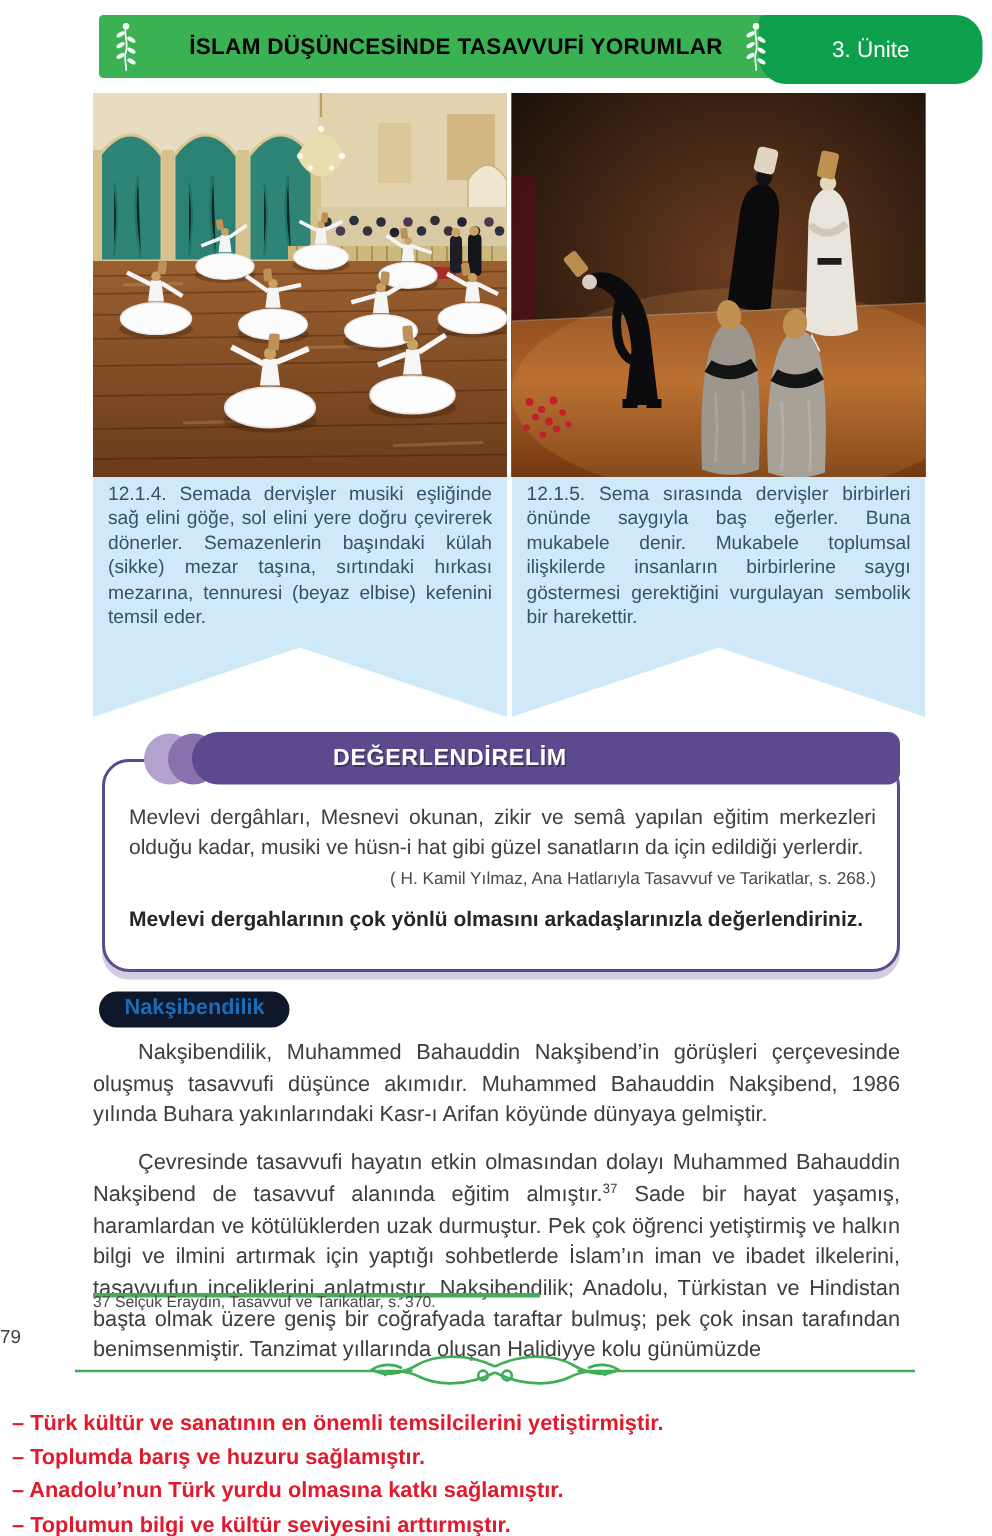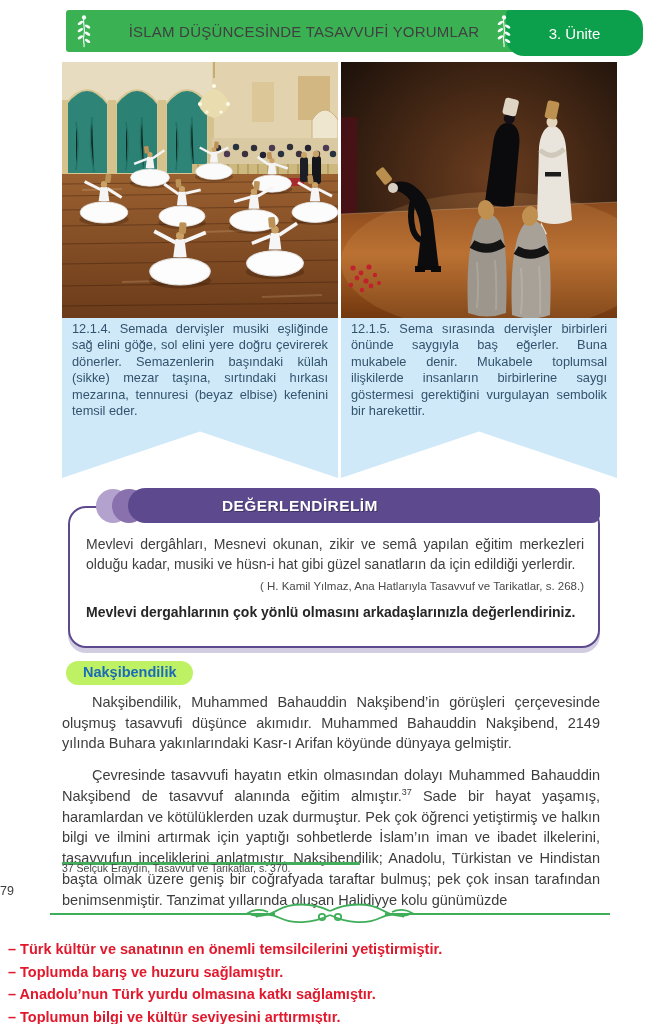--- a/index.html
+++ b/index.html
@@ -3,22 +3,22 @@
 <meta charset="utf-8">
 <style>
   html,body{margin:0;padding:0;background:#ffffff;width:661px;height:1024px;overflow:hidden;
     font-family:"Liberation Sans", sans-serif;}
   .page{position:absolute;inset:0;background:#fff;}
 
   
   .header{position:absolute;left:66px;top:10px;width:577px;height:46px;}
   .header-bar{position:absolute;left:0;top:0;width:450px;height:42px;background:#3ab254;
     border-radius:3px 0 0 3px;display:flex;align-items:center;justify-content:center;}
-  .header-title{color:#404040;font-weight:normal;font-size:15px;letter-spacing:.2px;padding-left:26px;}
-  .unit-tab{position:absolute;left:440px;top:0;width:137px;height:46px;background:#0da04c;
+  .header-title{color:#000000;font-weight:bold;font-size:15px;letter-spacing:.2px;padding-left:26px;}
+  .unit-tab{position:absolute;left:440px;top:0;width:149px;height:46px;background:#0da04c;
     border-radius:4px 18px 18px 18px;display:flex;align-items:center;justify-content:center;
     color:#fff;font-size:15px;}
   .ornament{position:absolute;top:3px;width:24px;height:36px;z-index:3;opacity:.95;}
   .ornament.left{left:6px;}
   .ornament.mid{left:426px;}
 
   
   .figure{position:absolute;top:62px;width:276px;}
   .fig1{left:62px;} .fig2{left:341px;}
   .fig-img{width:276px;height:256px;display:block;background:#000;}
@@ -37,21 +37,21 @@
   .eval-bar{position:absolute;left:128px;top:488px;width:472px;height:35px;background:#5d4a8e;
     border-radius:18px 8px 8px 18px;display:flex;align-items:center;}
   .eval-title{color:#fff;font-weight:bold;font-size:15.5px;letter-spacing:.4px;padding-left:94px;
     text-shadow:1px 1px 0 rgba(0,0,0,.3);}
   .eval-content{position:absolute;left:86px;top:534px;width:498px;}
   .eval-body{font-size:14px;line-height:1.45;text-align:justify;color:#3e3e3e;}
   .eval-cite{font-size:11.5px;color:#4a4a4a;text-align:right;margin-top:5px;}
   .eval-prompt{font-size:14px;font-weight:bold;color:#262626;margin-top:12px;}
 
   
-  .section-pill{position:absolute;left:66px;top:661px;background:#bef264;color:#1b6cb8;
+  .section-pill{position:absolute;left:66px;top:661px;background:#0f172a;color:#1b6cb8;
     font-weight:bold;font-size:14.5px;padding:3px 17px 5px;border-radius:12px;}
   .bodytext{position:absolute;left:62px;top:692px;width:538px;font-size:14.5px;line-height:1.43;
     color:#3d3d3d;text-align:justify;}
   .bodytext p{margin:0 0 11px;text-indent:30px;}
   sup.fn-ref{font-size:9px;}
 
   
   .fn-rule{position:absolute;left:62px;top:862px;width:298px;height:3px;background:#44ad5c;}
   .footnote{position:absolute;left:62px;top:862px;font-size:10.5px;color:#464646;}
 
@@ -377,21 +377,21 @@
     </div>
     <div class="eval-content">
       <div class="eval-body">Mevlevi dergâhları, Mesnevi okunan, zikir ve semâ yapılan eğitim merkezleri olduğu kadar, musiki ve hüsn-i hat gibi güzel sanatların da için edildiği yerlerdir.</div>
       <div class="eval-cite">( H. Kamil Yılmaz, Ana Hatlarıyla Tasavvuf ve Tarikatlar, s. 268.)</div>
       <div class="eval-prompt">Mevlevi dergahlarının çok yönlü olmasını arkadaşlarınızla değerlendiriniz.</div>
     </div>
   </section>
 
   <div class="section-pill">Nakşibendilik</div>
   <div class="bodytext">
-    <p>Nakşibendilik, Muhammed Bahauddin Nakşibend’in görüşleri çerçevesinde oluşmuş tasavvufi düşünce akımıdır. Muhammed Bahauddin Nakşibend, 2149 yılında Buhara yakınlarındaki Kasr-ı Arifan köyünde dünyaya gelmiştir.</p>
+    <p>Nakşibendilik, Muhammed Bahauddin Nakşibend’in görüşleri çerçevesinde oluşmuş tasavvufi düşünce akımıdır. Muhammed Bahauddin Nakşibend, 1986 yılında Buhara yakınlarındaki Kasr-ı Arifan köyünde dünyaya gelmiştir.</p>
     <p><span>Çevresinde tasavvufi hayatın etkin olmasından dolayı Muhammed Bahauddin Nakşibend de tasavvuf alanında eğitim almıştır.</span><sup class="fn-ref">37</sup><span> Sade bir hayat yaşamış, haramlardan ve kötülüklerden uzak durmuştur. Pek çok öğrenci yetiştirmiş ve halkın bilgi ve ilmini artırmak için yaptığı sohbetlerde İslam’ın iman ve ibadet ilkelerini, tasavvufun inceliklerini anlatmıştır. Nakşibendilik; Anadolu, Türkistan ve Hindistan başta olmak üzere geniş bir coğrafyada taraftar bulmuş; pek çok insan tarafından benimsenmiştir. Tanzimat yıllarında oluşan Halidiyye kolu günümüzde</span></p>
   </div>
 
   <div class="fn-rule"></div>
   <div class="footnote">37 Selçuk Eraydın, Tasavvuf ve Tarikatlar, s. 370.</div>
 
   <div class="pageno">79</div>
   <svg class="footer-flourish" viewBox="0 0 560 30">
     <g stroke="#3fae59" fill="none" stroke-width="1.8">
       <line x1="0" y1="15" x2="225" y2="15"></line>

